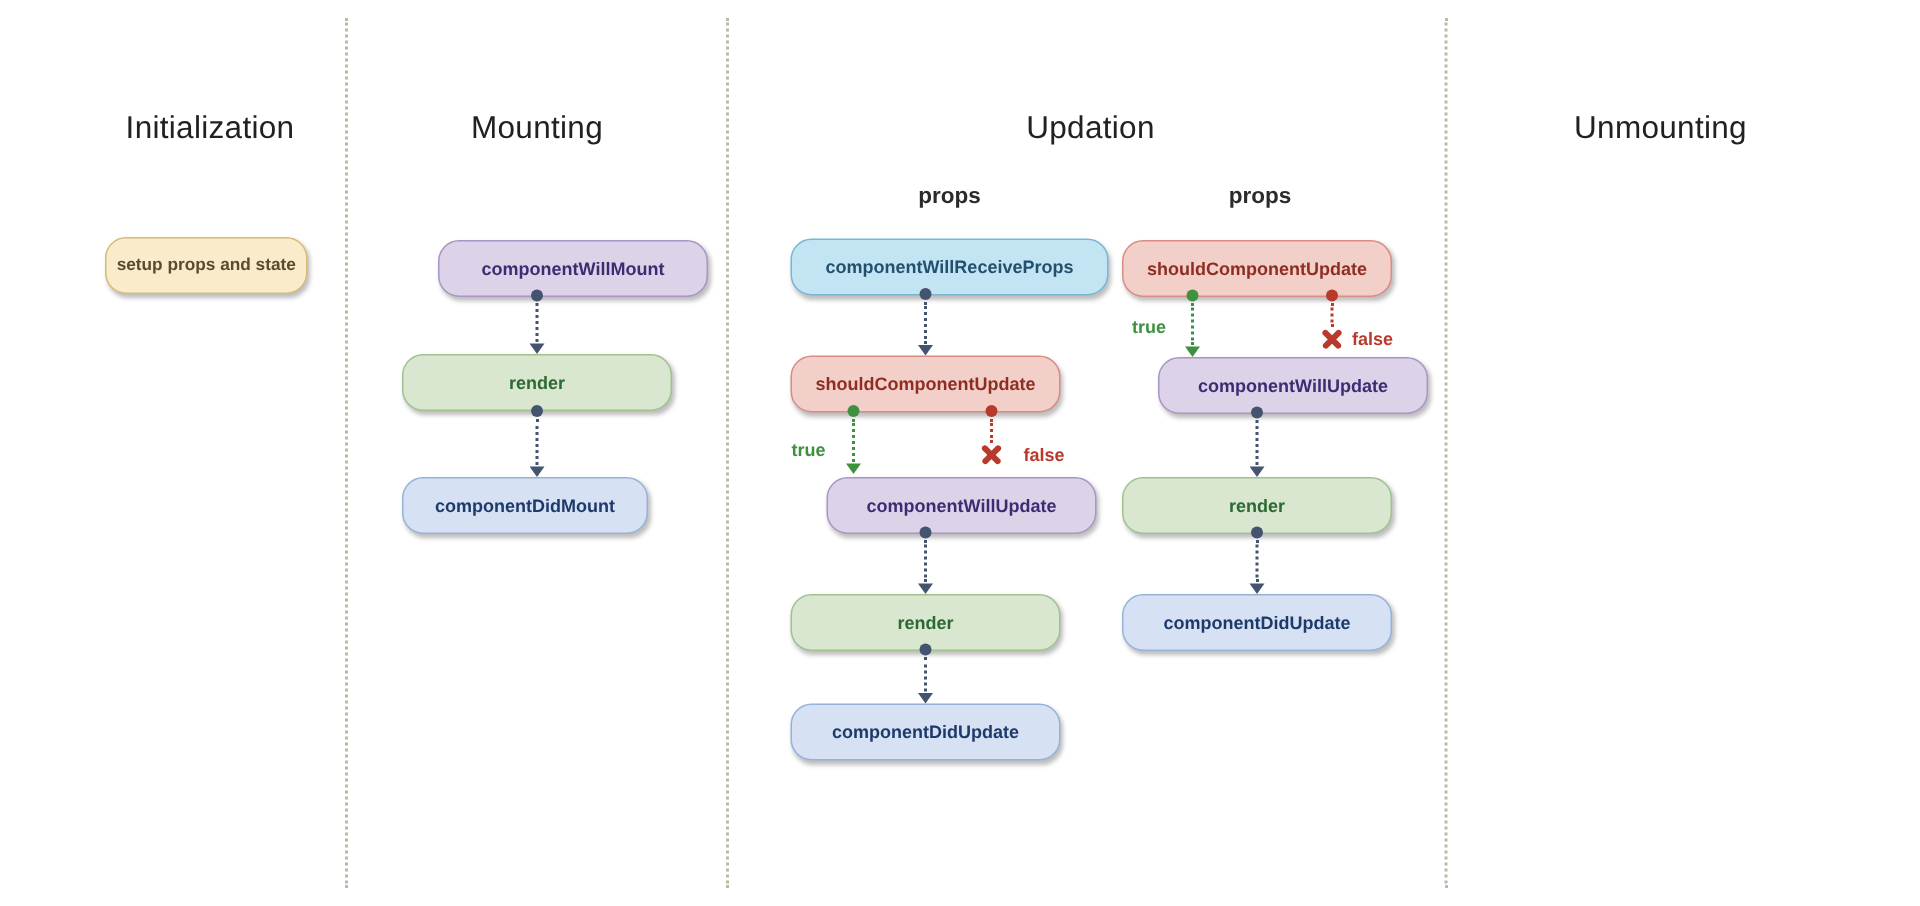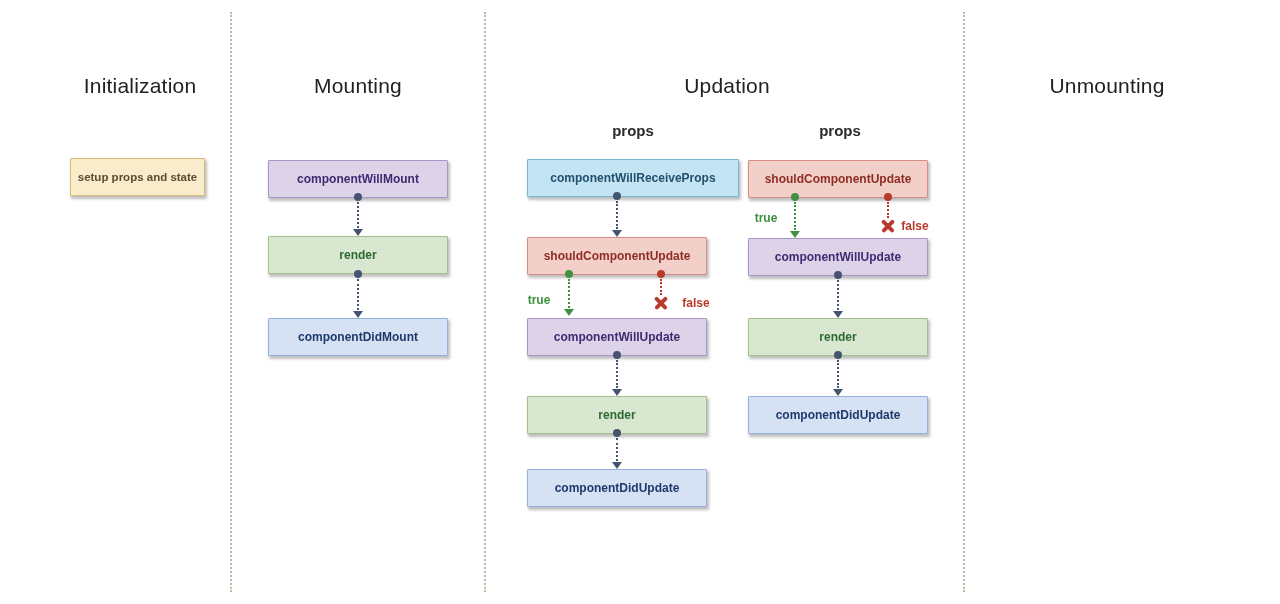--- a/index.html
+++ b/index.html
@@ -10,26 +10,26 @@
   .divider { position:absolute; top:12px; height:580px; width:0;
              border-left:2px dotted var(--divider,#b4bfa1); }
 
   .section-title { position:absolute; top:74px; transform:translateX(-50%);
                    font-size:21px; font-weight:400; color:var(--title-text,#212121);
                    white-space:nowrap; letter-spacing:0.2px; }
 
   .col-label { position:absolute; top:122px; transform:translateX(-50%);
                font-size:15px; font-weight:700; color:var(--subtitle-text,#2b2b2b); }
 
-  .node { position:absolute; height:38px; border:1.5px solid; border-radius:1px;
+  .node { position:absolute; height:38px; border:1.5px solid; border-radius:14px;
           display:flex; align-items:center; justify-content:center;
           font-size:12px; font-weight:600; white-space:nowrap;
           box-shadow:1.5px 2.5px 3px rgba(110,110,110,0.45); }
   .node.init   { background:var(--node-init-bg);   border-color:var(--node-init-border);   color:var(--node-init-text); }
-  .node.purple { background:var(--node-purple-bg); border-color:var(--node-purple-border); color:var(--node-purple-text); }
+  .node.purple { background:var(--node-purple-bg); border-color:var(--node-purple-border); color:var(--node-purple-text);margin-left:24px; }
   .node.green  { background:var(--node-green-bg);  border-color:var(--node-green-border);  color:var(--node-green-text);text-align:center; }
   .node.blue   { background:var(--node-blue-bg);   border-color:var(--node-blue-border);   color:var(--node-blue-text); }
   .node.cyan   { background:var(--node-cyan-bg);   border-color:var(--node-cyan-border);   color:var(--node-cyan-text); }
   .node.red    { background:var(--node-red-bg);    border-color:var(--node-red-border);    color:var(--node-red-text); }
 
   .arrow { position:absolute; width:10px; display:flex; flex-direction:column; align-items:center; }
   .arrow .dot  { width:8px; height:8px; border-radius:50%; background:var(--arrow-slate); flex:0 0 auto; }
   .arrow .line { flex:1 1 auto; width:0; border-left:2px dotted var(--arrow-slate); margin:1px 0; }
   .arrow .head { flex:0 0 auto; width:0; height:0; border-left:5px solid transparent;
                  border-right:5px solid transparent; border-top:7px solid var(--arrow-slate); }
@@ -66,21 +66,21 @@
   <div class="section-title" style="left:727px">Updation</div>
   <div class="section-title" style="left:1107px">Unmounting</div>
 
   <div class="col-label" style="left:633px">props</div>
   <div class="col-label" style="left:840px">props</div>
 
   <div class="node init" style="left:70px;top:158px;width:135px;font-size:11.5px">setup props and state</div>
 
   <div class="node purple" style="left:268px;top:160px;width:180px">componentWillMount</div>
   <div class="node green" style="left:268px;top:236px;width:180px">render</div>
-  <div class="node blue" style="left:268px;top:318px;width:180px">componentDidMount</div>
+  <div class="node blue" style="left:268px;top:318px;width:164px">componentDidMount</div>
 
   <div class="arrow" style="left:353px;top:193px;height:43px">
     <span class="dot"></span>
       <span class="line"></span>
       <span class="head"></span>
   </div>
   <div class="arrow" style="left:353px;top:270px;height:48px">
     <span class="dot"></span>
       <span class="line"></span>
       <span class="head"></span>

